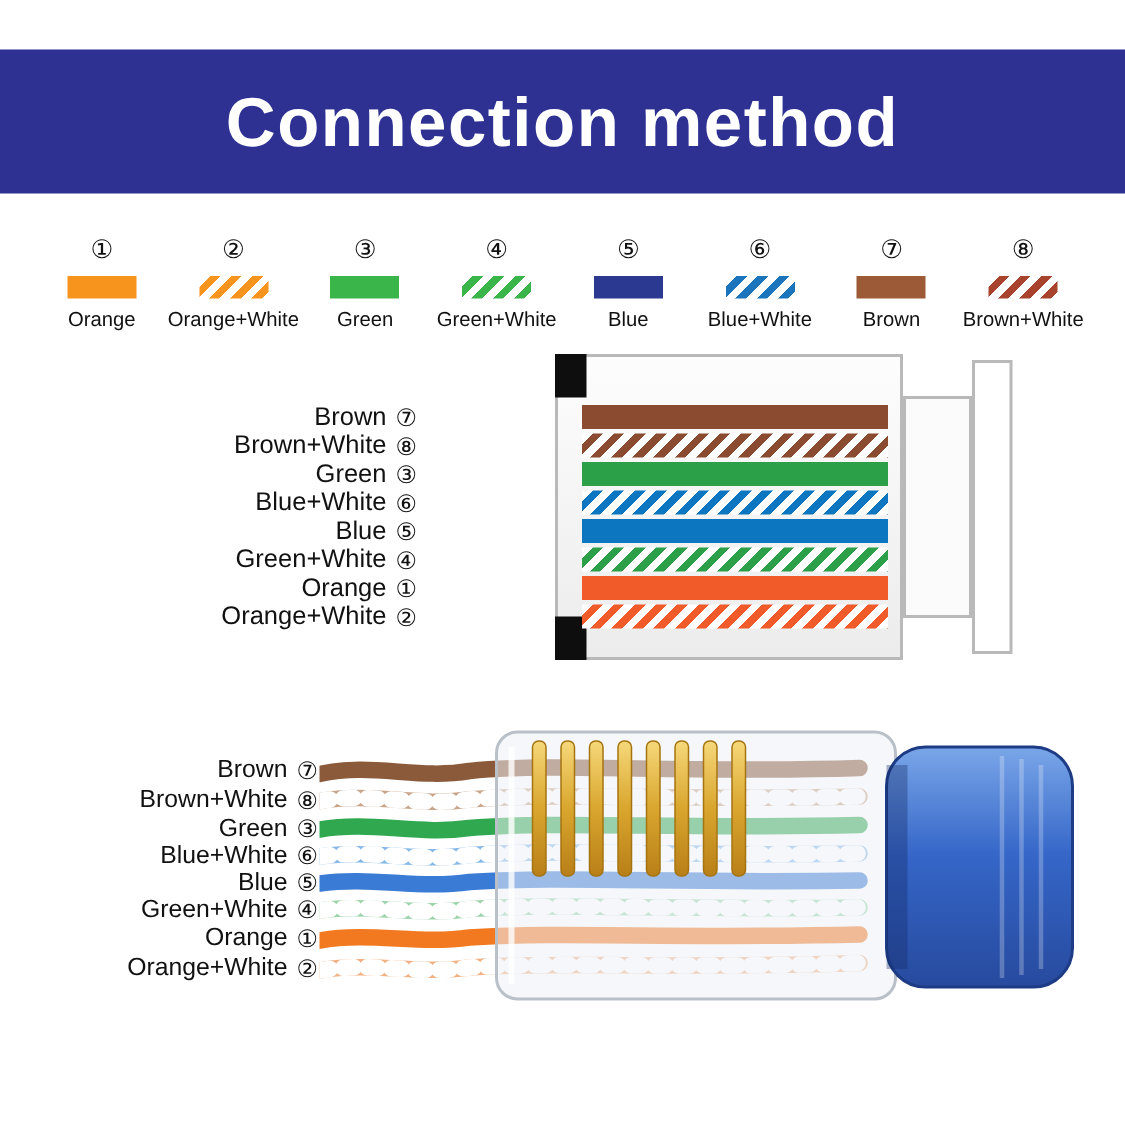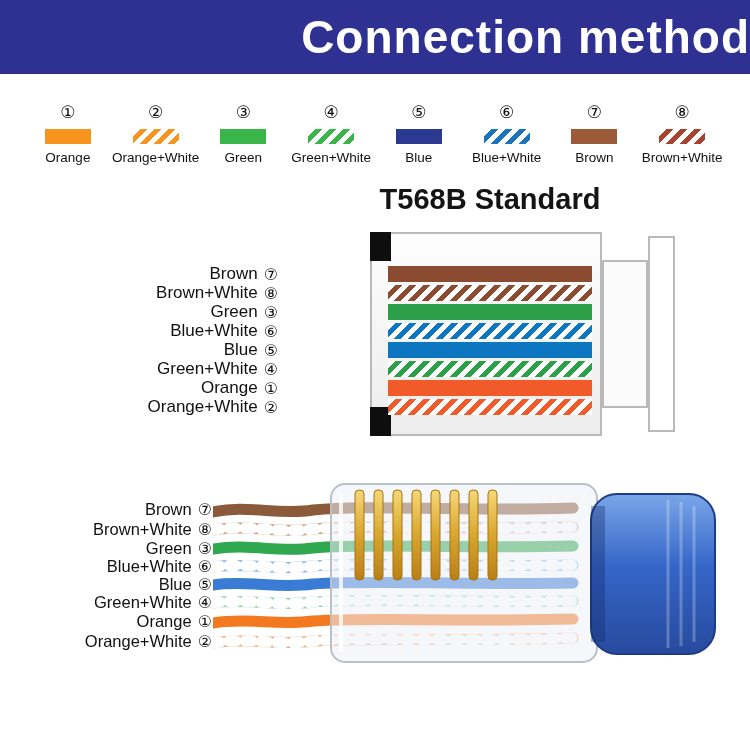--- a/index.html
+++ b/index.html
@@ -1,20 +1,20 @@
 <!DOCTYPE html>
 <html><head>
 <meta charset="utf-8">
 <style>
   *{margin:0;padding:0;box-sizing:border-box;}
   html,body{width:750px;height:750px;}
   body{background:#ffffff;font-family:"Liberation Sans",sans-serif;color:#111;overflow:hidden;}
   .page{position:relative;width:750px;height:750px;background:#fff;}
 
-  .banner{height:74px;background:#2e3192;display:flex;align-items:center;justify-content:flex-end;}
+  .banner{margin-top:33px;height:96px;background:#2e3192;display:flex;align-items:center;justify-content:center;}
   .banner span{color:#fff;font-size:46px;font-weight:700;letter-spacing:1px;}
 
   .legend{margin-top:28px;display:flex;padding:0 24px;}
   .lg-item{flex:1;display:flex;flex-direction:column;align-items:center;}
   .lg-num{font-family:"DejaVu Sans",sans-serif;font-size:17px;line-height:20px;}
   .lg-swatch{width:46px;height:15px;margin:7px 0 6px;}
   .lg-label{font-size:13.5px;white-space:nowrap;}
 
   .std-title{margin:18px 0 0 230px;width:520px;text-align:center;font-size:29px;font-weight:700;color:#141414;}
 
@@ -78,21 +78,20 @@
       <div class="lg-swatch" style="background: rgb(156, 90, 54);"></div>
       <div class="lg-label">Brown</div>
     </div>
     <div class="lg-item">
       <div class="lg-num">⑧</div>
       <div class="lg-swatch" style="background: repeating-linear-gradient(135deg, rgb(255, 255, 255) 0px, rgb(255, 255, 255) 5px, rgb(168, 68, 46) 5px, rgb(168, 68, 46) 10px);"></div>
       <div class="lg-label">Brown+White</div>
     </div>
   </div>
 
-  <div class="std-title">T568B Standard</div>
 
   <div class="top-diagram">
 
     <div class="dg-row" style="top:36px">
         <span class="dg-label">Brown</span>
         <span class="dg-num">⑦</span>
       </div>
     <div class="dg-row" style="top:55px">
         <span class="dg-label">Brown+White</span>
         <span class="dg-num">⑧</span>

